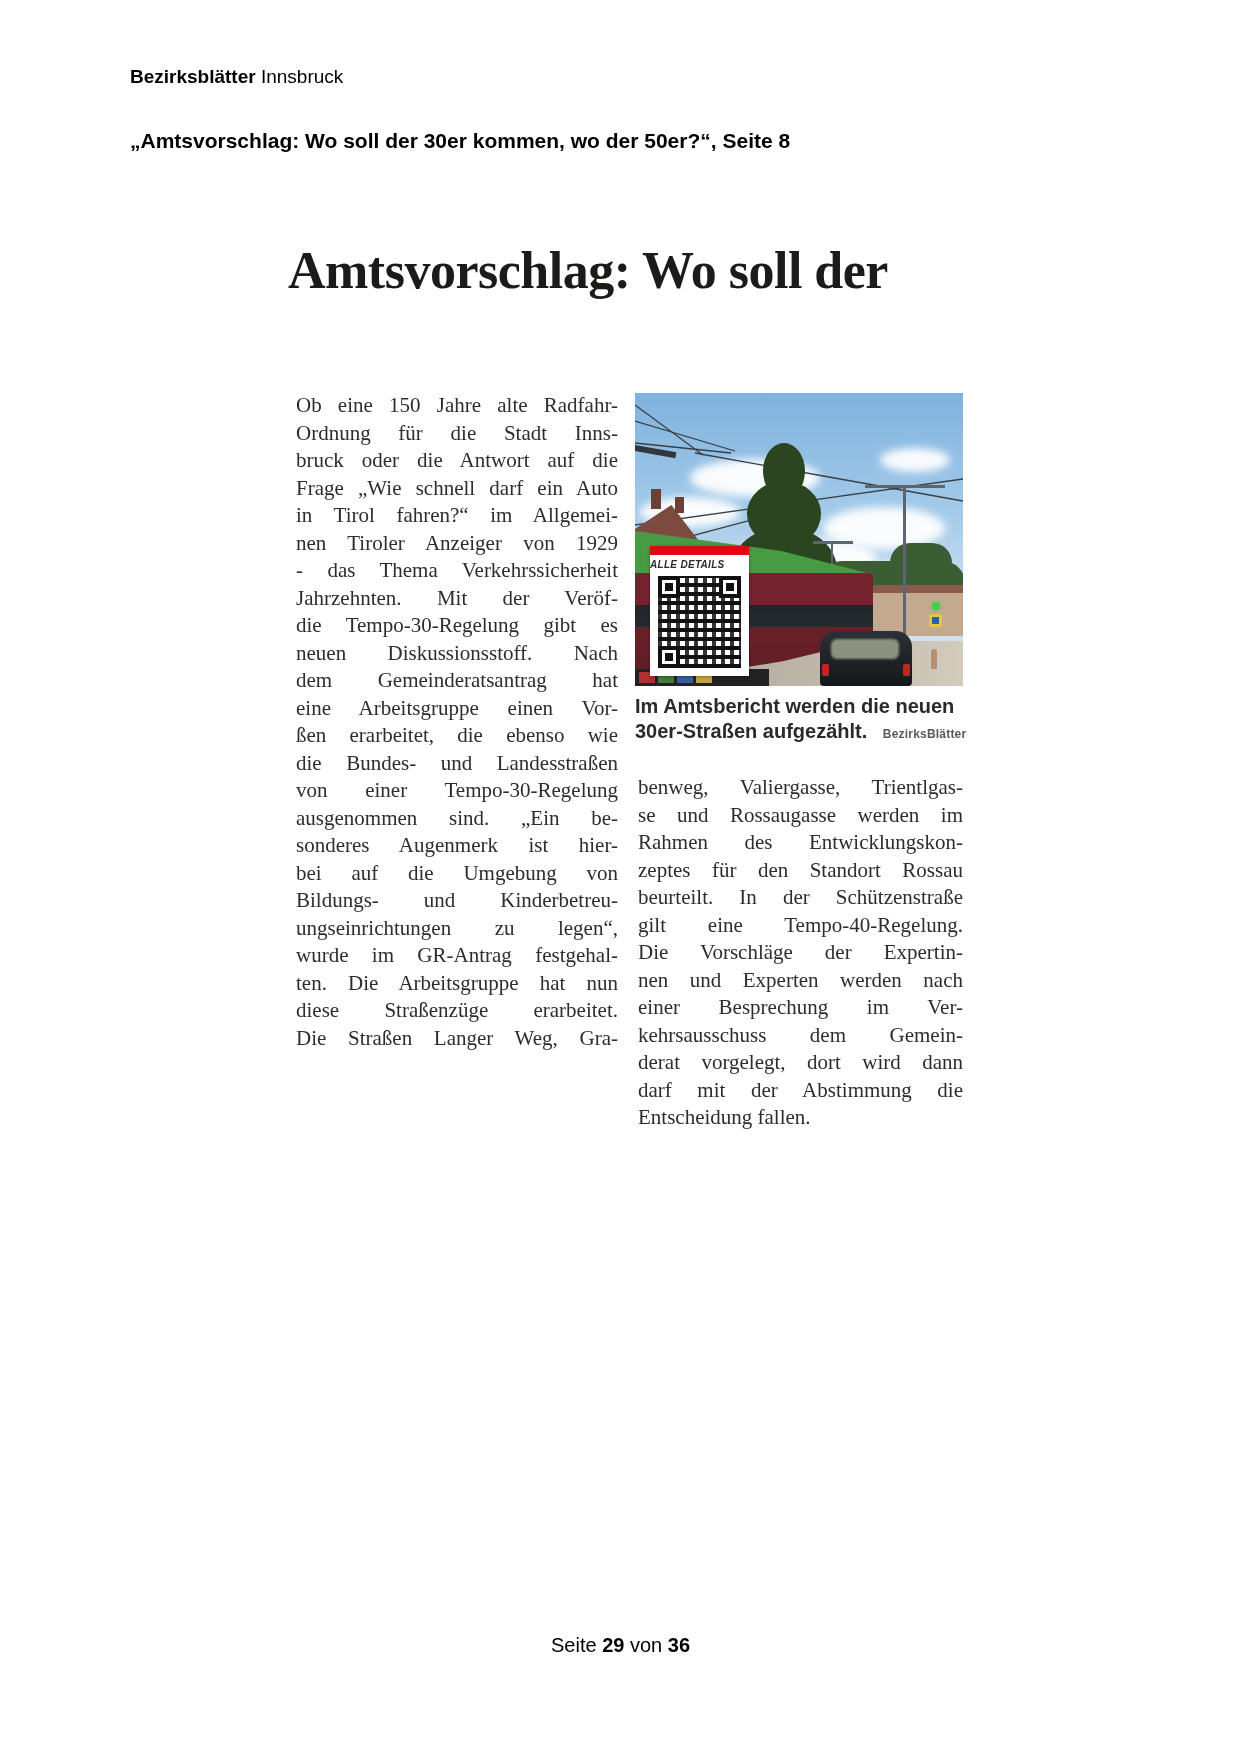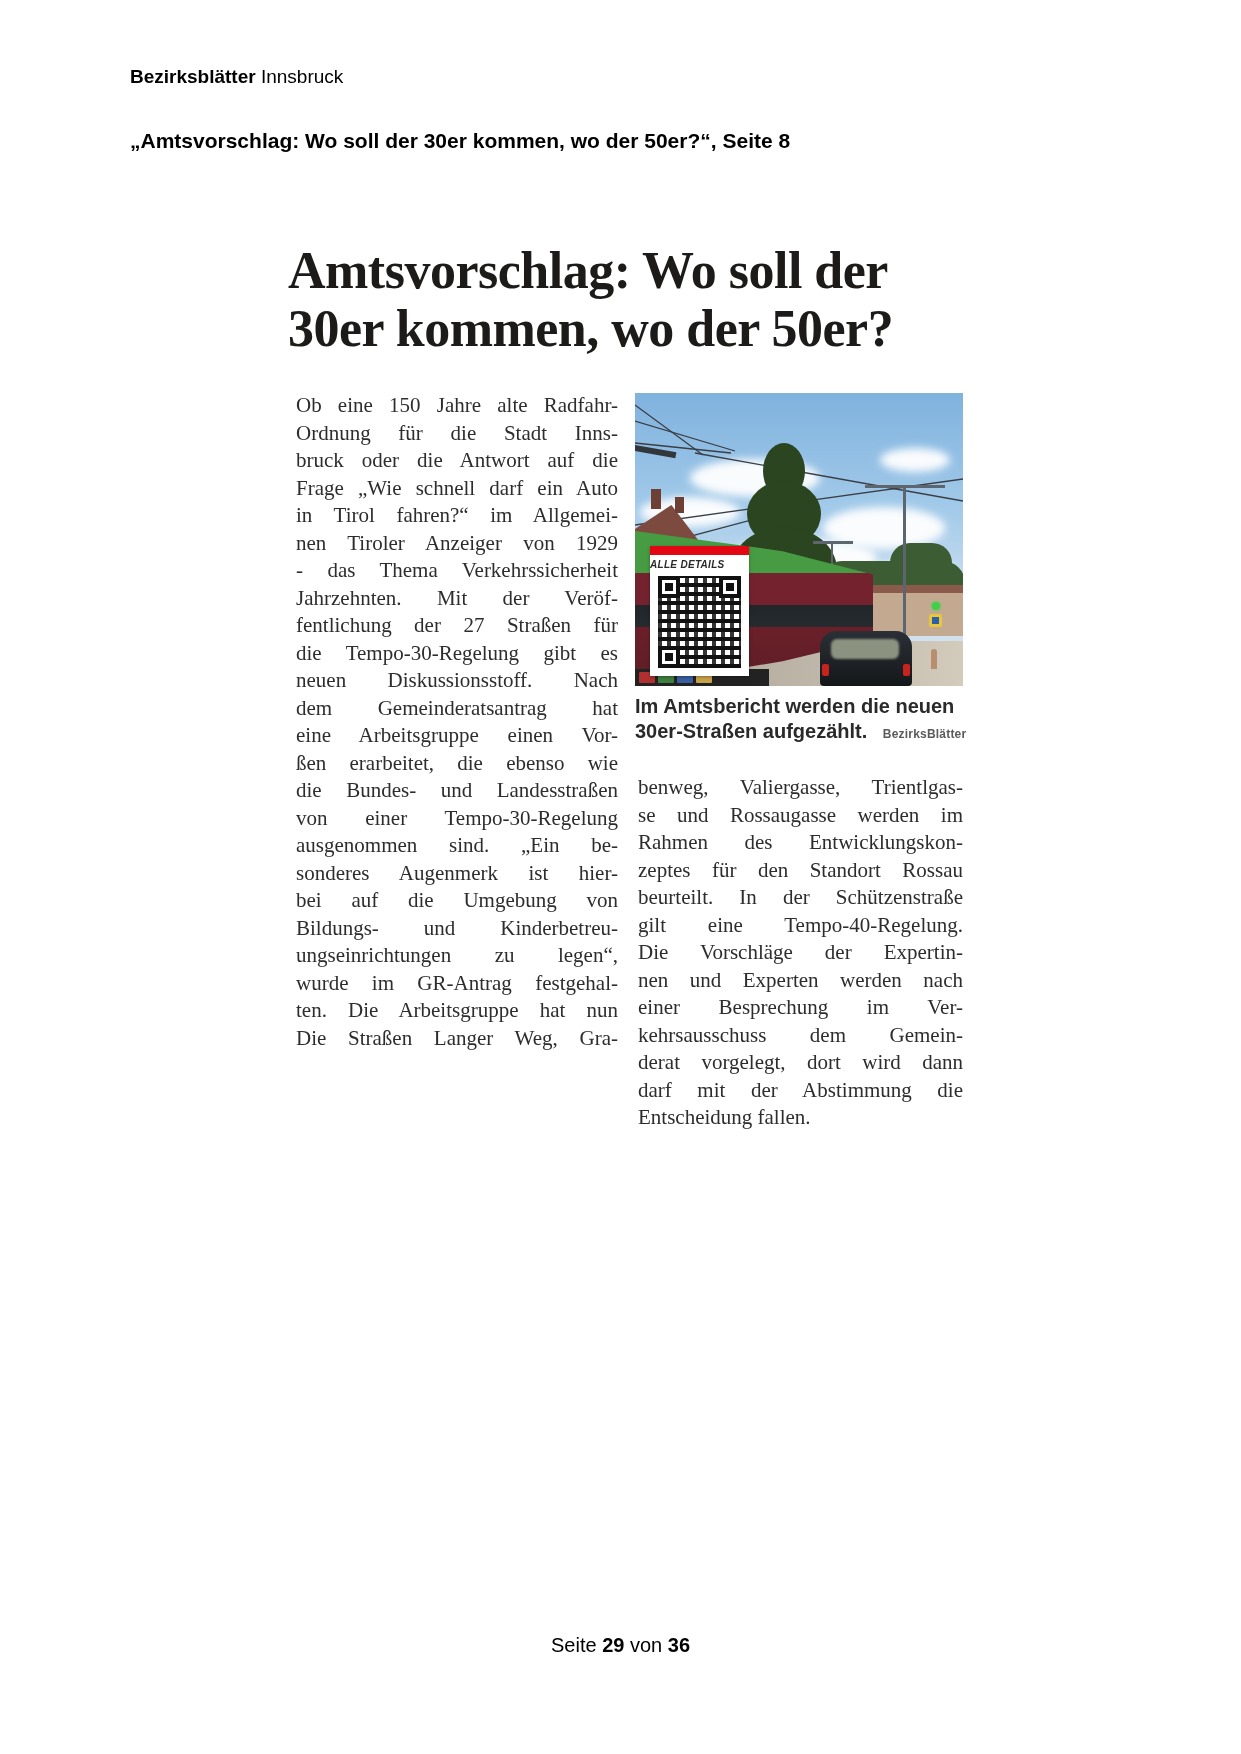--- a/index.html
+++ b/index.html
@@ -88,47 +88,46 @@
 
   <div class="kicker">
     <span class="brand">Bezirksblätter</span>
     <span>Innsbruck</span>
   </div>
 
   <div class="doc-title">„Amtsvorschlag: Wo soll der 30er kommen, wo der 50er?“, Seite 8</div>
 
   <div class="headline">
       <div class="headline-line">Amtsvorschlag: Wo soll der</div>
-      <div class="headline-line">30er kommen, wo der 50er?</div>
     </div>
 
   <div class="col col-left">
       <div class="line">Ob eine 150 Jahre alte Radfahr-</div>
       <div class="line">Ordnung für die Stadt Inns-</div>
       <div class="line">bruck oder die Antwort auf die</div>
       <div class="line">Frage „Wie schnell darf ein Auto</div>
       <div class="line">in Tirol fahren?“ im Allgemei-</div>
       <div class="line">nen Tiroler Anzeiger von 1929</div>
       <div class="line">- das Thema Verkehrssicherheit</div>
       <div class="line">Jahrzehnten. Mit der Veröf-</div>
-      <div class="line">fentlichung der 27 Straßen für</div>
       <div class="line">die Tempo-30-Regelung gibt es</div>
       <div class="line">neuen Diskussionsstoff. Nach</div>
       <div class="line">dem Gemeinderatsantrag hat</div>
       <div class="line">eine Arbeitsgruppe einen Vor-</div>
       <div class="line">ßen erarbeitet, die ebenso wie</div>
       <div class="line">die Bundes- und Landesstraßen</div>
       <div class="line">von einer Tempo-30-Regelung</div>
       <div class="line">ausgenommen sind. „Ein be-</div>
       <div class="line">sonderes Augenmerk ist hier-</div>
       <div class="line">bei auf die Umgebung von</div>
       <div class="line">Bildungs- und Kinderbetreu-</div>
       <div class="line">ungseinrichtungen zu legen“,</div>
       <div class="line">wurde im GR-Antrag festgehal-</div>
       <div class="line">ten. Die Arbeitsgruppe hat nun</div>
+      <div class="line">diese Straßenzüge erarbeitet.</div>
       <div class="line">Die Straßen Langer Weg, Gra-</div>
     </div>
 
   <div class="photo">
     <div class="abs ph-sky"></div>
     <div class="abs cloud" style="left:55px;top:66px;width:130px;height:38px;"></div>
     <div class="abs cloud" style="left:5px;top:104px;width:100px;height:30px;"></div>
     <div class="abs cloud" style="left:188px;top:114px;width:122px;height:42px;"></div>
     <div class="abs cloud" style="left:245px;top:55px;width:70px;height:24px;"></div>
     <div class="abs cloud" style="left:92px;top:146px;width:150px;height:38px;"></div>

